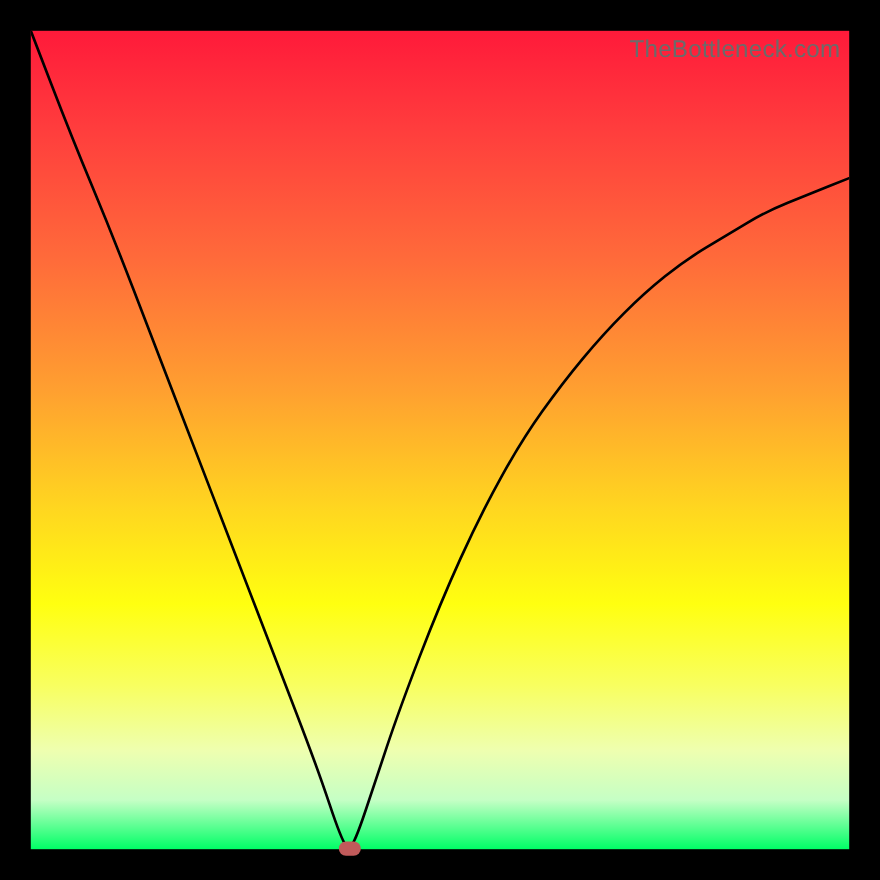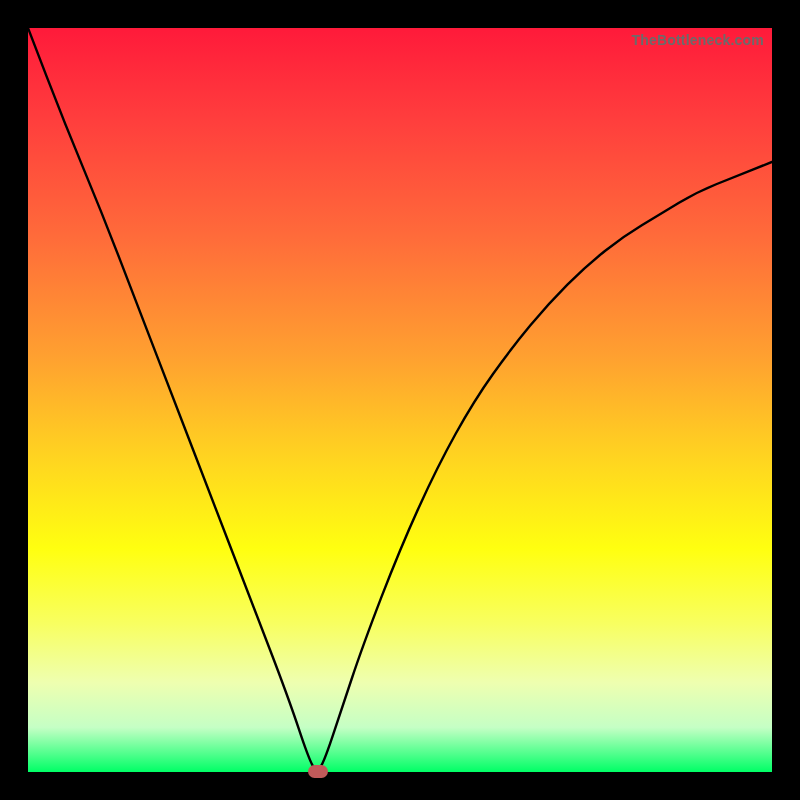--- a/index.html
+++ b/index.html
@@ -27,22 +27,22 @@
       #eeffb0 88%,
       #c5ffc5 94%,
       #00ff66 100%
     );
   }
   .attribution {
     position: absolute;
     top: 4px;
     right: 8px;
     font-family: Arial, Helvetica, sans-serif;
-    font-size: 14px;
-    font-weight: 700;
+    font-size: 22px;
+    font-weight: 400;
     color: #6b6b6b;
     letter-spacing: 0.2px;
   }
   svg.curve {
     position: absolute;
     left: 0;
     top: 0;
     width: 744px;
     height: 744px;
   }

